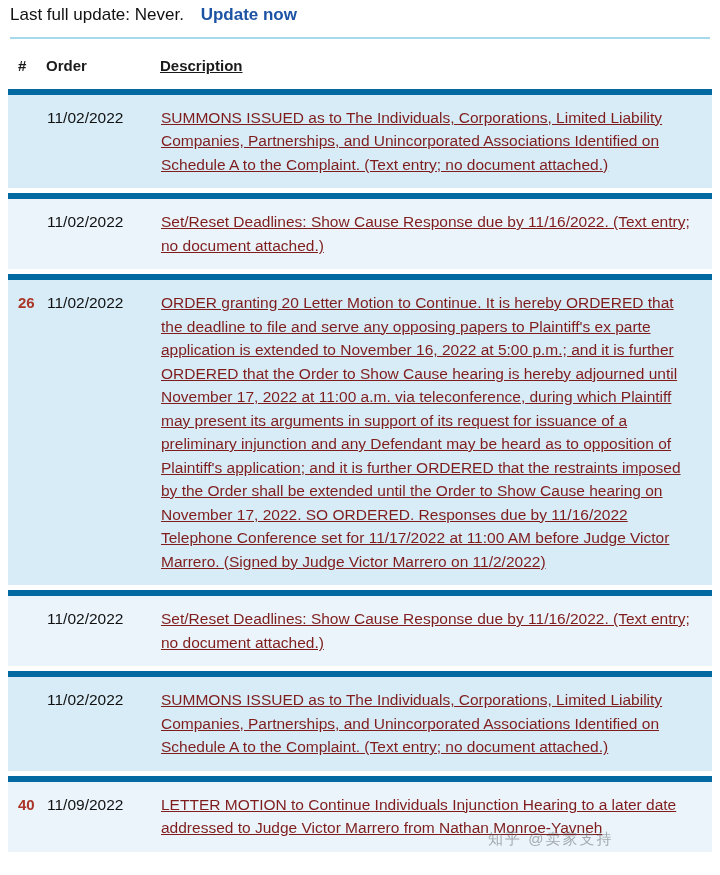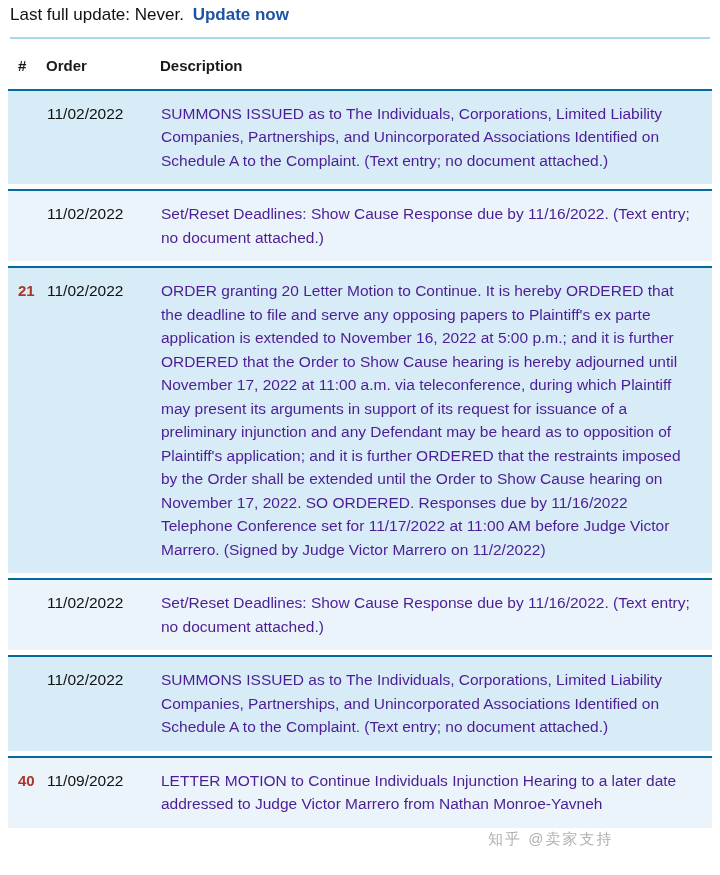--- a/index.html
+++ b/index.html
@@ -18,21 +18,21 @@
   .update-bar {
     font-size: 17px;
     padding: 3px 0 12px 2px;
     color: #111111;
   }
   .update-link {
     font-weight: bold;
     color: #1d53a5;
     text-decoration: none;
     cursor: pointer;
-    margin-left: 4px;
+    margin-left: 12px;
   }
   .divider {
     border: none;
     height: 2px;
     background: #a7d9ec;
     margin: 0 2px;
   }
 
   
   table.docket {
@@ -45,39 +45,39 @@
   thead th {
     text-align: left;
     font-weight: 600;
     font-size: 15px;
     color: #1a1a1a;
     padding: 10px 0 6px 0;
     background: #ffffff;
   }
   th.col-num, td.col-num { width: 38px; padding-left: 10px; }
   th.col-date, td.col-date { width: 114px; }
-  td.col-desc, th.col-desc { padding-right: 16px; }
+  td.col-desc, th.col-desc { padding-right: 16px; text-decoration: underline; }
 
   tbody td {
     vertical-align: top;
     padding-top: 11px;
     padding-bottom: 12px;
-    border-top: 2px solid #0369a1;
+    border-top: 6px solid #0369a1;
   }
   tbody tr.shaded td { background: #d7ecf7; }
   tbody tr.pale td   { background: #eaf4fa; }
 
   td.col-num {
     color: #aa3528;
     font-weight: bold;
     font-size: 15px;
     cursor: pointer;
   }
   td.col-date { color: #111111; white-space: nowrap; }
-  td.col-desc { color: #4c1d95; }
+  td.col-desc { color: #7f1d1d; }
 
   
   .watermark {
     position: absolute;
     left: 488px;
     top: 830px;
     font-size: 15px;
     letter-spacing: 2px;
     color: rgba(105, 110, 115, 0.55);
     white-space: nowrap;
@@ -110,21 +110,21 @@
     <td class="col-num"></td>
     <td class="col-date">11/02/2022</td>
     <td class="col-desc">SUMMONS ISSUED as to The Individuals, Corporations, Limited Liability Companies, Partnerships, and Unincorporated Associations Identified on Schedule A to the Complaint. (Text entry; no document attached.)</td>
   </tr>
         <tr class="pale">
     <td class="col-num"></td>
     <td class="col-date">11/02/2022</td>
     <td class="col-desc">Set/Reset Deadlines: Show Cause Response due by 11/16/2022. (Text entry; no document attached.)</td>
   </tr>
         <tr class="shaded">
-    <td class="col-num">21</td>
+    <td class="col-num">26</td>
     <td class="col-date">11/02/2022</td>
     <td class="col-desc">ORDER granting 20 Letter Motion to Continue. It is hereby ORDERED that the deadline to file and serve any opposing papers to Plaintiff's ex parte application is extended to November 16, 2022 at 5:00 p.m.; and it is further ORDERED that the Order to Show Cause hearing is hereby adjourned until November 17, 2022 at 11:00 a.m. via teleconference, during which Plaintiff may present its arguments in support of its request for issuance of a preliminary injunction and any Defendant may be heard as to opposition of Plaintiff's application; and it is further ORDERED that the restraints imposed by the Order shall be extended until the Order to Show Cause hearing on November 17, 2022. SO ORDERED. Responses due by 11/16/2022 Telephone Conference set for 11/17/2022 at 11:00 AM before Judge Victor Marrero. (Signed by Judge Victor Marrero on 11/2/2022)</td>
   </tr>
         <tr class="pale">
     <td class="col-num"></td>
     <td class="col-date">11/02/2022</td>
     <td class="col-desc">Set/Reset Deadlines: Show Cause Response due by 11/16/2022. (Text entry; no document attached.)</td>
   </tr>
         <tr class="shaded">
     <td class="col-num"></td>

